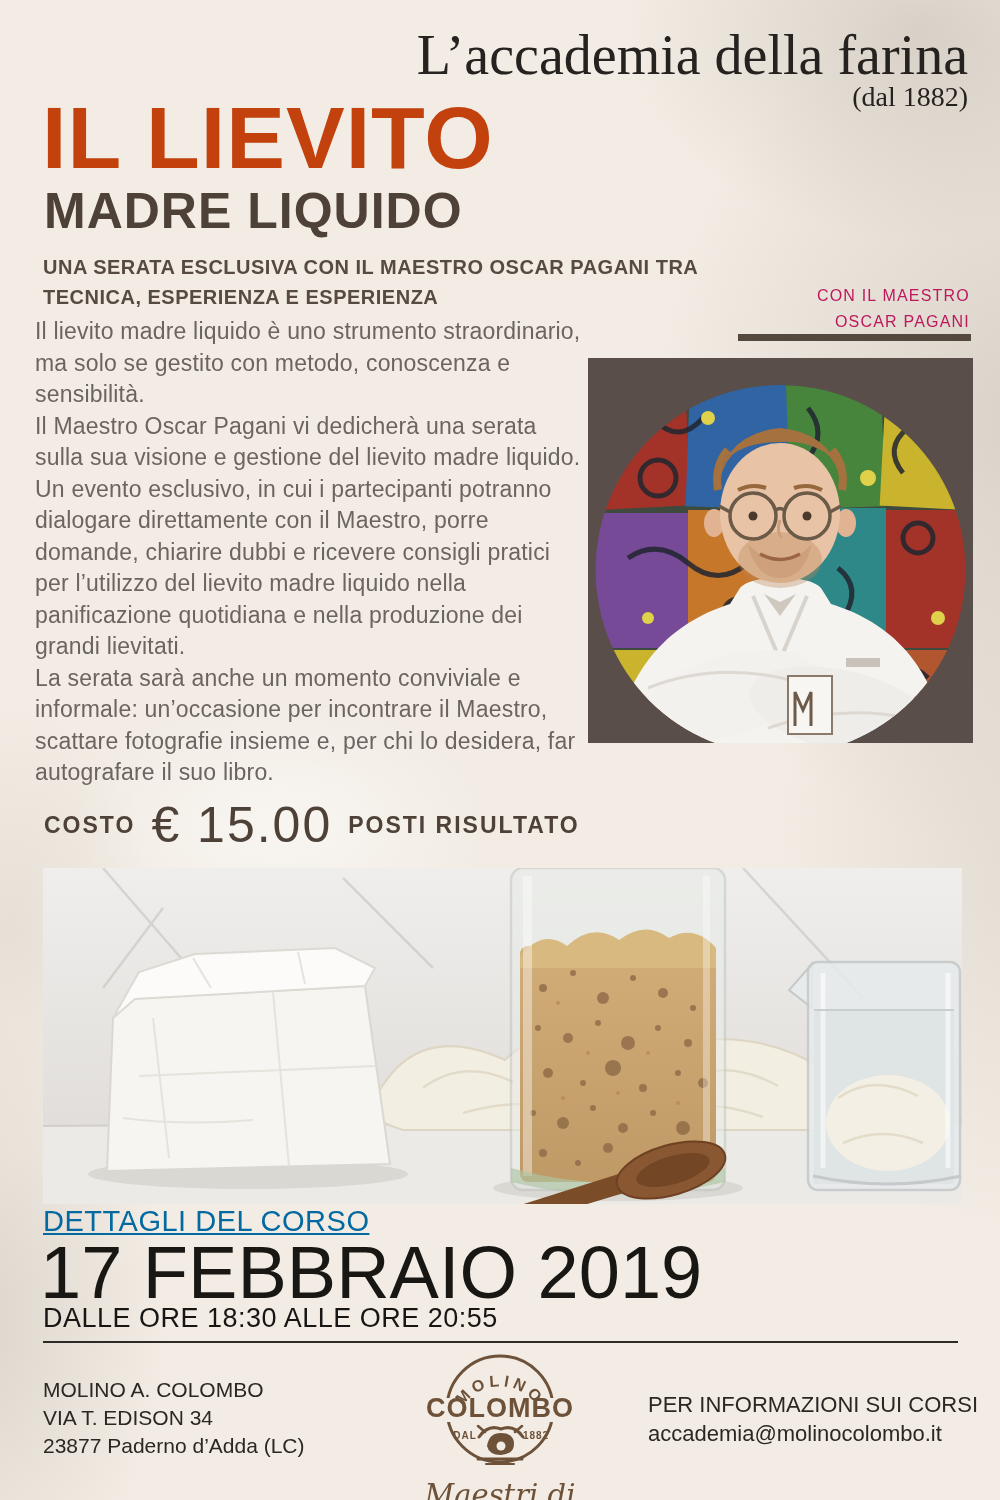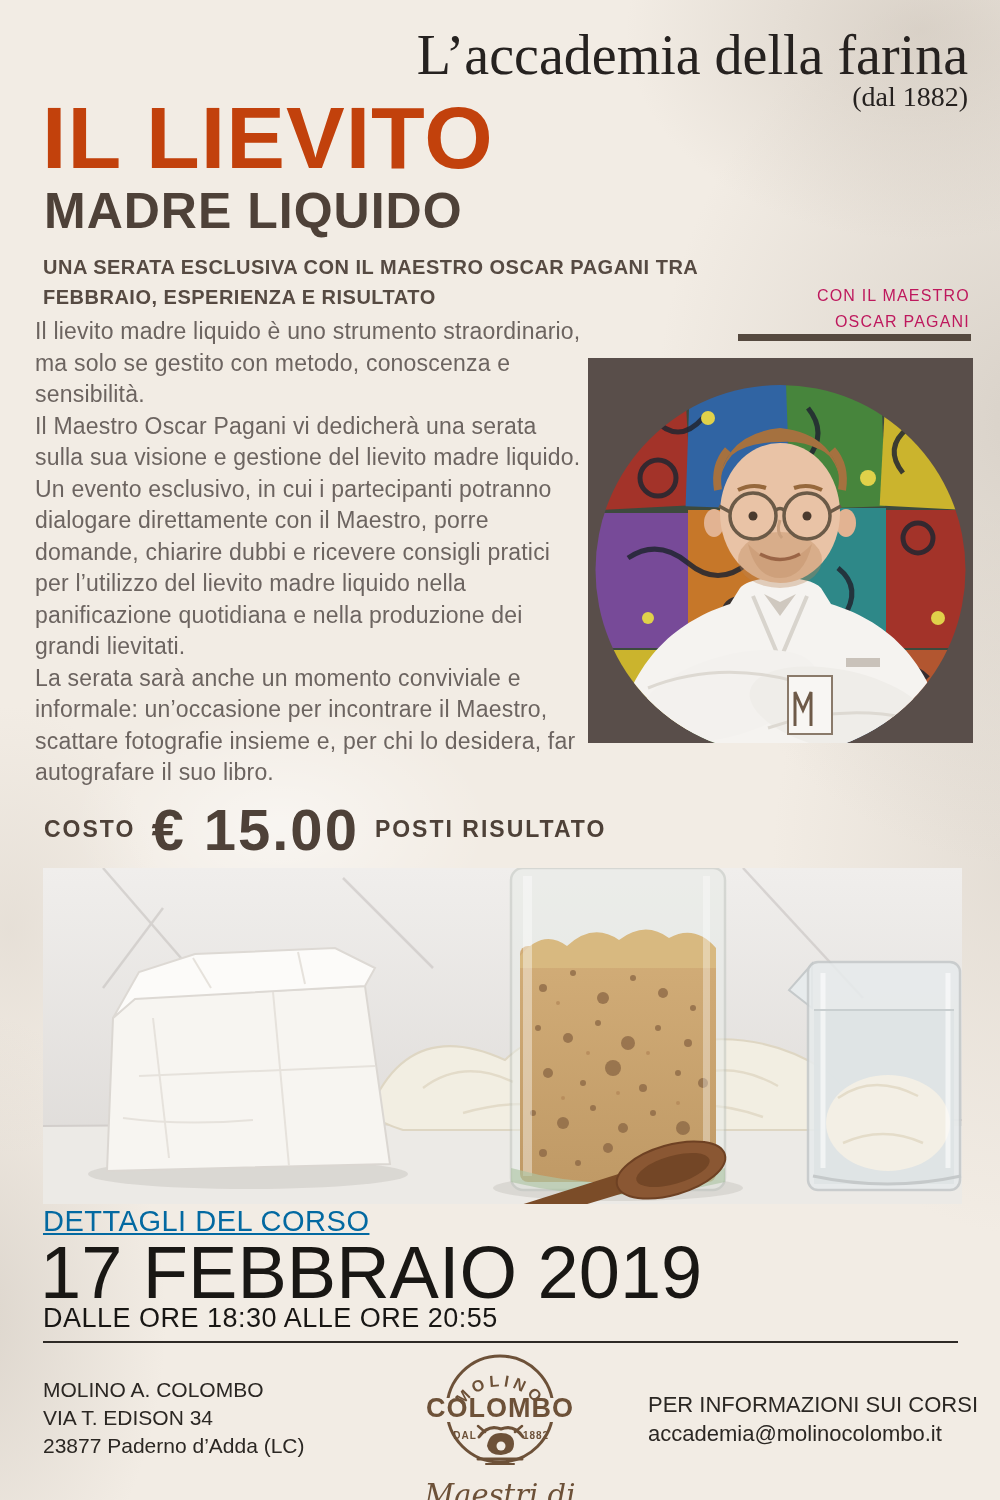--- a/index.html
+++ b/index.html
@@ -40,21 +40,21 @@
 
   .maestro { top: 283px; right: 30px; text-align: right; font-size: 16px; font-weight: 500;
              letter-spacing: 1.2px; line-height: 26px; color: #be185d; }
   .maestro-bar { left: 738px; top: 334px; width: 233px; height: 7px; background: #55493f; }
 
   .chef-card { left: 588px; top: 358px; width: 385px; height: 385px; background: #594e4a; overflow: hidden; }
   .chef-card svg { display: block; }
 
   .price-row { left: 44px; top: 796px; display: flex; align-items: center; gap: 16px; color: #4e4138; }
   .price-label, .price-note { font-size: 23px; font-weight: 800; letter-spacing: 2px; }
-  .price-amount { font-size: 58px; font-weight: 700; letter-spacing: 2px; }
+  .price-amount { font-size: 50px; font-weight: 400; letter-spacing: 2px; }
 
   .kitchen { left: 43px; top: 868px; width: 919px; height: 336px; overflow: hidden; }
   .kitchen svg { display: block; }
 
   .details-heading { left: 43px; top: 1205px; font-size: 29px; font-weight: 500; letter-spacing: .5px; color: #0369a1; text-decoration: underline; }
   .details-date { left: 40px; top: 1236px; font-size: 74px; font-weight: 400; color: #191714; line-height: 1; }
   .details-time { left: 43px; top: 1303px; font-size: 27px; font-weight: 400; letter-spacing: .5px; color: #181614; }
 
   .footer-divider { left: 43px; top: 1341px; width: 915px; height: 2px; background: #2e2a26; }
 
@@ -73,21 +73,21 @@
   <div class="layer brand">
     <div class="brand-name">L’accademia della farina</div>
     <div class="brand-since">(dal 1882)</div>
   </div>
 
   <div class="layer title-1">IL LIEVITO</div>
   <div class="layer title-2">MADRE LIQUIDO</div>
 
   <div class="layer subtitle">
     <div>UNA SERATA ESCLUSIVA CON IL MAESTRO OSCAR PAGANI TRA</div>
-    <div>FEBBRAIO, ESPERIENZA E RISULTATO</div>
+    <div>TECNICA, ESPERIENZA E ESPERIENZA</div>
   </div>
 
   <div class="layer body-text">Il lievito madre liquido è uno strumento straordinario, ma solo se gestito con metodo, conoscenza e sensibilità.
 Il Maestro Oscar Pagani vi dedicherà una serata sulla sua visione e gestione del lievito madre liquido.
 Un evento esclusivo, in cui i partecipanti potranno dialogare direttamente con il Maestro, porre domande, chiarire dubbi e ricevere consigli pratici per l’utilizzo del lievito madre liquido nella panificazione quotidiana e nella produzione dei grandi lievitati.
 La serata sarà anche un momento conviviale e informale: un’occasione per incontrare il Maestro, scattare fotografie insieme e, per chi lo desidera, far autografare il suo libro.</div>
 
   <div class="layer maestro">
     <div>CON IL MAESTRO</div>
     <div>OSCAR PAGANI</div>

